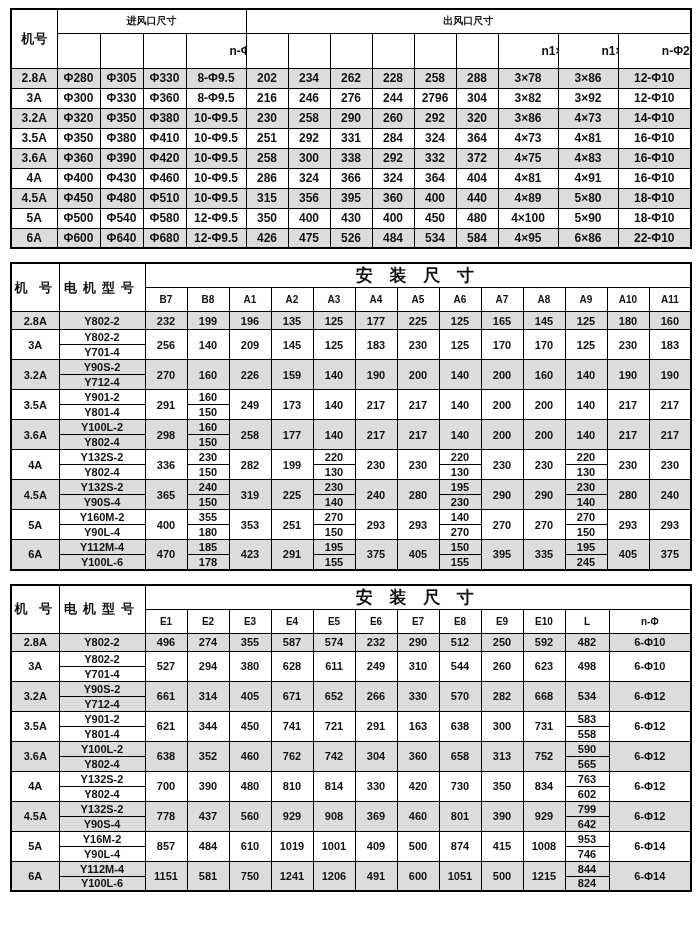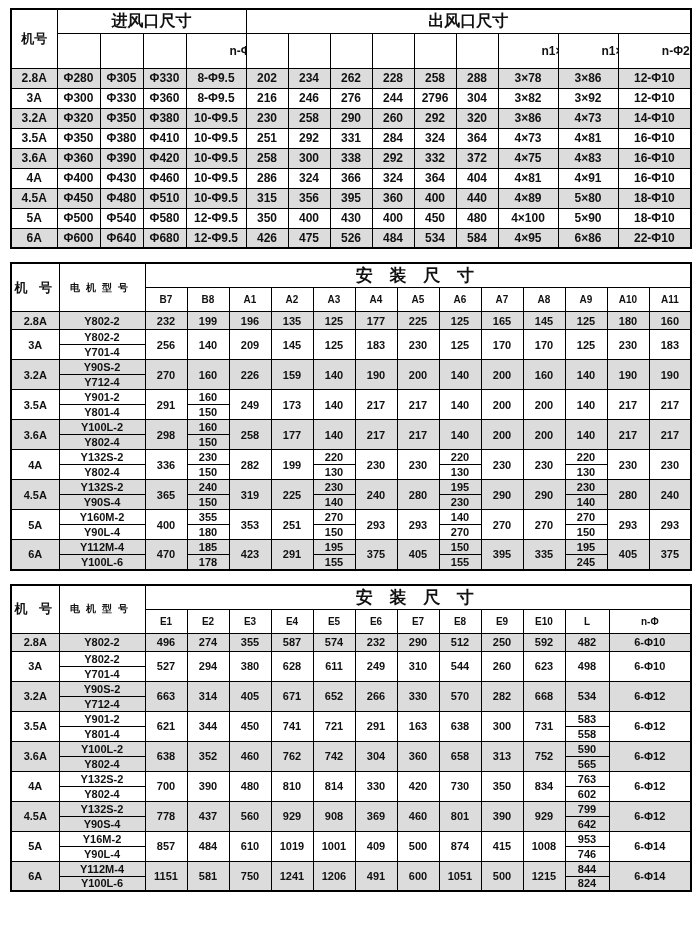--- a/index.html
+++ b/index.html
@@ -31,30 +31,30 @@
     border: 1px solid #000;
     text-align: center;
     vertical-align: middle;
     font-weight: bold;
     color: #111;
     padding: 0;
     overflow: hidden;
     white-space: nowrap;
   }
   
-  .t1 .group-row th { height: 24px; font-size: 16px; }
+  .t1 .group-row th { height: 24px; font-size: 10px; }
   .t1 .cols-row th  { height: 35px; font-size: 12px; padding-left: 43px; }
   .t1 tbody tr      { height: 20px; }
   .t1 tbody td      { font-size: 12px; }
   .t1 th.corner     { font-size: 13px; }
   
   .t23 .group-row th { height: 18px; font-size: 17px; letter-spacing: 6px; }
   .t23 .cols-row th  { height: 24px; font-size: 10px; }
   .t23 th.machine-h  { font-size: 13px; letter-spacing: 4px; }
-  .t23 th.motor-h    { font-size: 10px; }
+  .t23 th.motor-h    { font-size: 13px; }
   .t23 tbody td      { font-size: 11px; }
   .t23 tr.single     { height: 18px; }
   .t23 tr.sub        { height: 15px; }
   tr.shaded td { background: #dcdcdc; }
   tr.plain  td { background: #ffffff; }
 </style>
 </head>
 <body>
 
 <div class="page">
@@ -555,21 +555,21 @@
           <td rowspan="2">623</td>
           <td rowspan="2">498</td>
           <td rowspan="2">6-Φ10</td>
         </tr>
         <tr class="plain sub">
           <td>Y701-4</td>
         </tr>
         <tr class="shaded sub">
           <td rowspan="2">3.2A</td>
           <td>Y90S-2</td>
-          <td rowspan="2">663</td>
+          <td rowspan="2">661</td>
           <td rowspan="2">314</td>
           <td rowspan="2">405</td>
           <td rowspan="2">671</td>
           <td rowspan="2">652</td>
           <td rowspan="2">266</td>
           <td rowspan="2">330</td>
           <td rowspan="2">570</td>
           <td rowspan="2">282</td>
           <td rowspan="2">668</td>
           <td rowspan="2">534</td>

